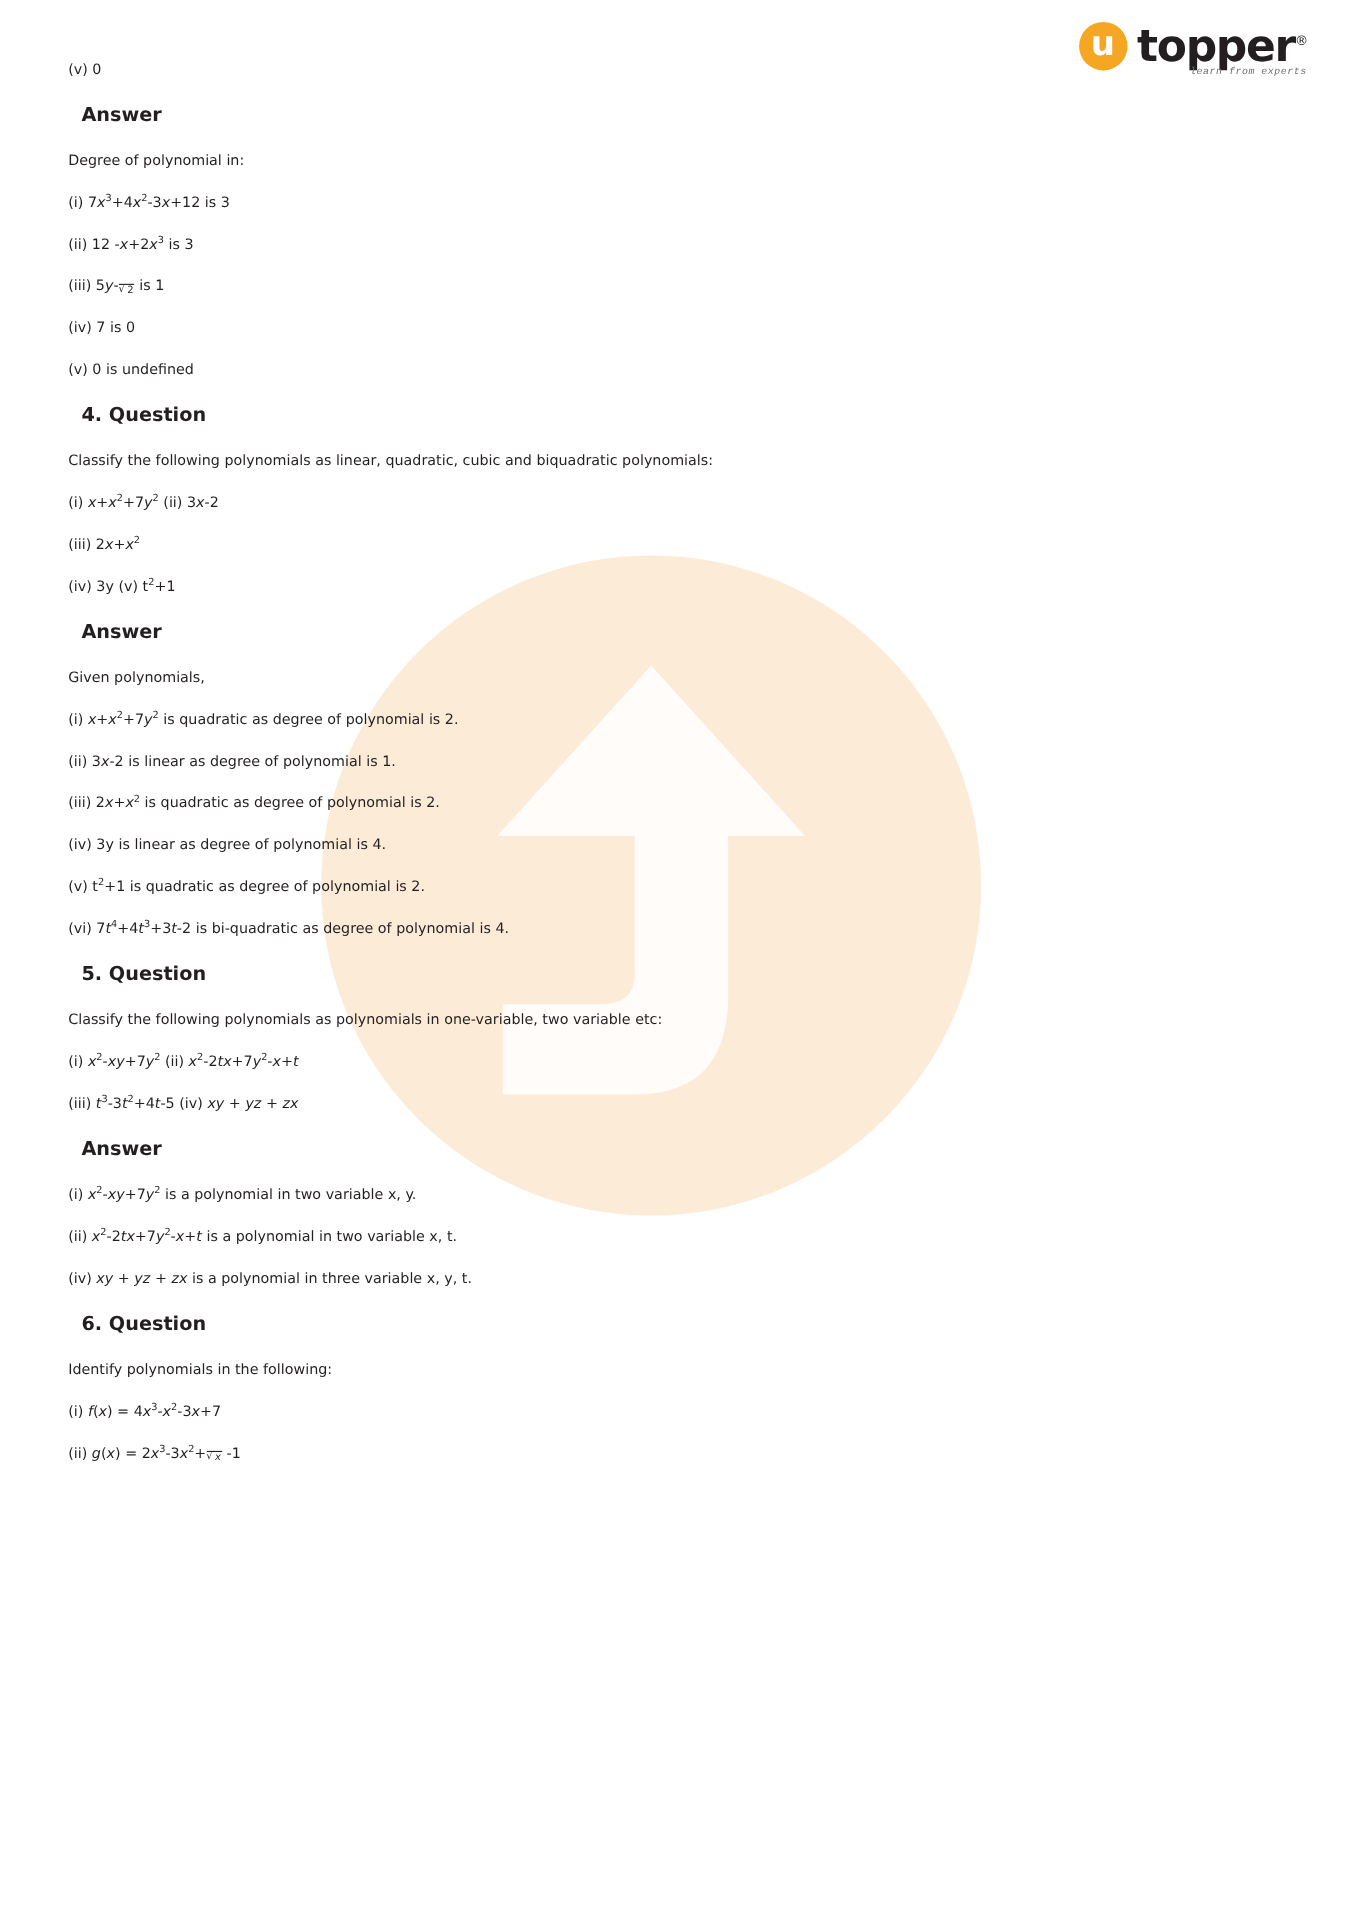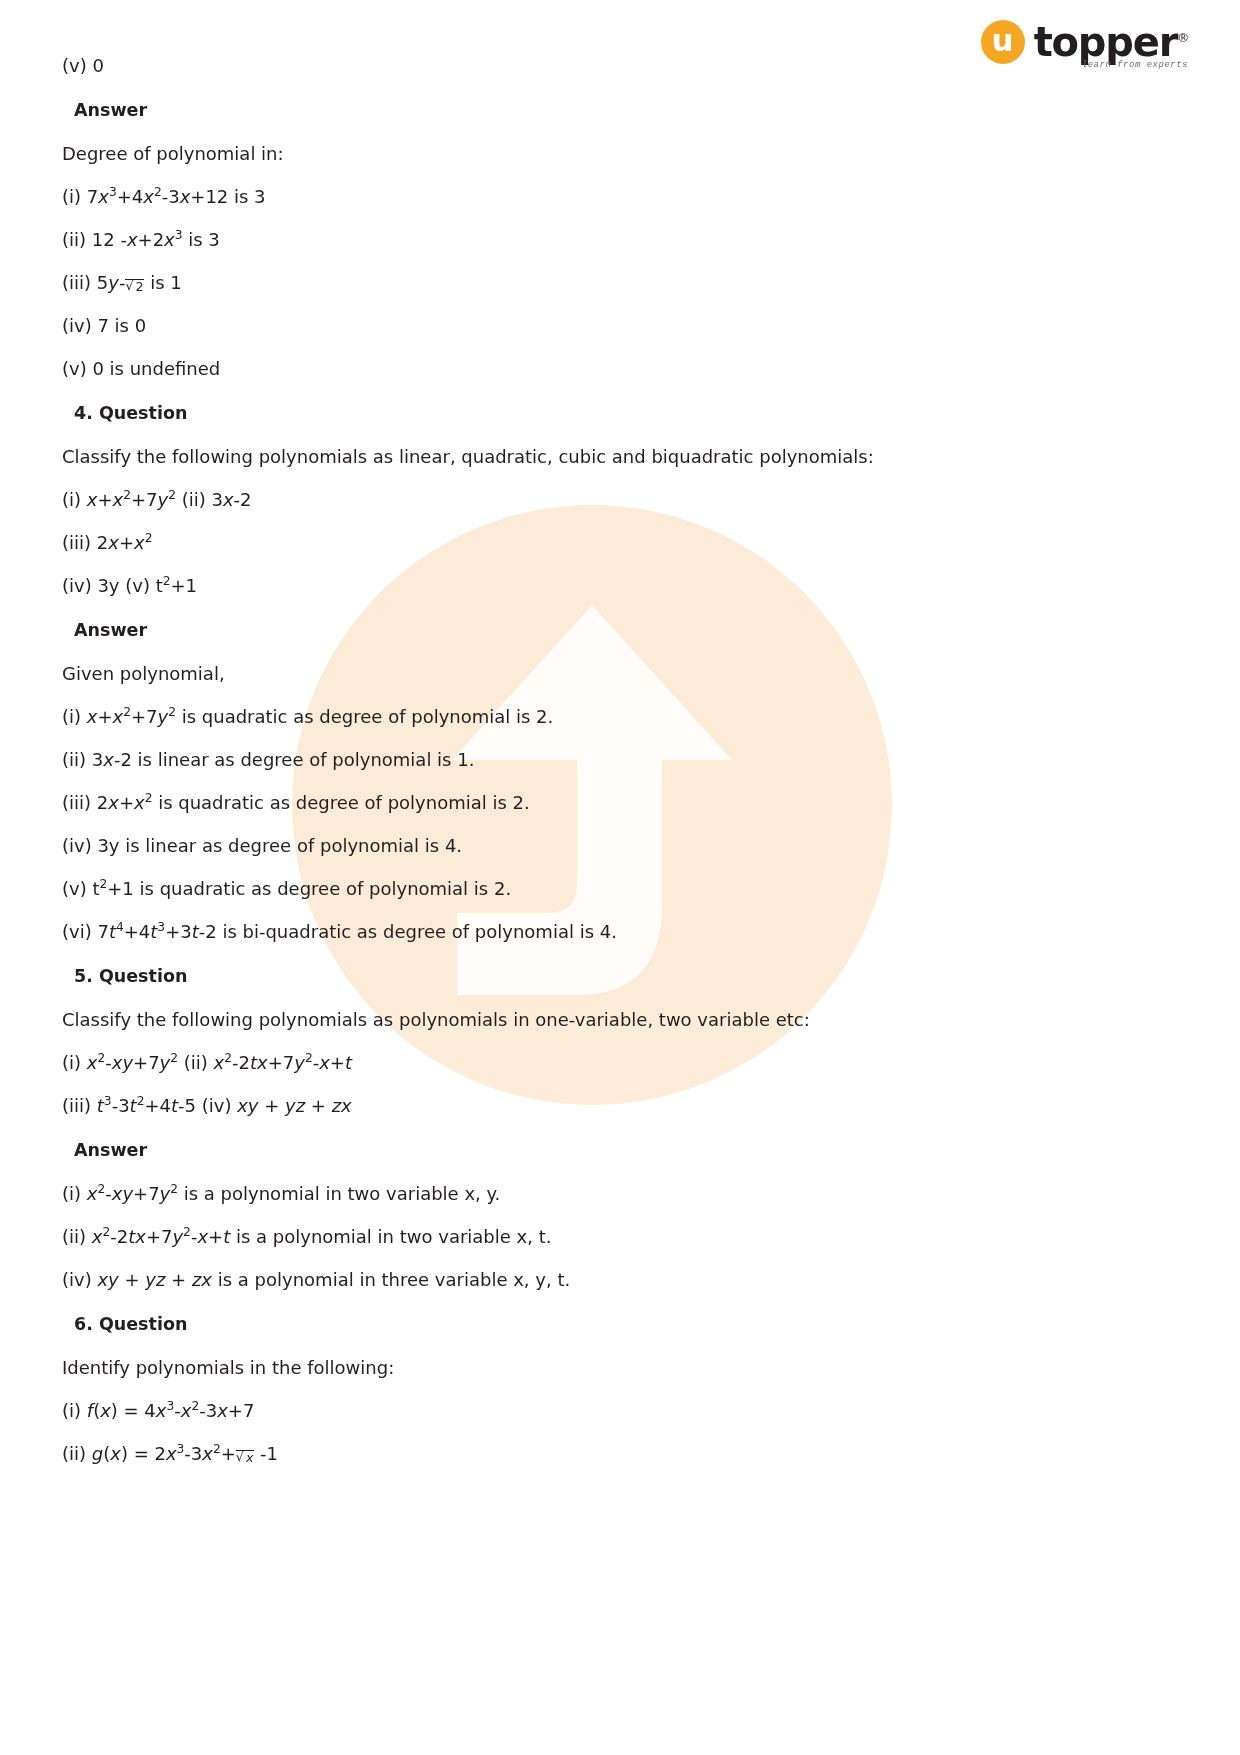--- a/index.html
+++ b/index.html
@@ -93,21 +93,21 @@
     color: #6d6e71;
     letter-spacing: 0.5px;
   }
 
   
   .content {
     position: relative;
     z-index: 2;
   }
   .line {
-    font-size: 18px;
+    font-size: 13px;
     line-height: 1.0;
     margin: 0 0 25px 0;
     color: #231f20;
     white-space: nowrap;
   }
   .heading {
     font-size: 17.5px;
     font-weight: bold;
     margin: 0 0 25px 12px;
     color: #231f20;
@@ -158,21 +158,21 @@
       <div class="line">(ii) 12 -<i class="v">x</i>+2<i class="v">x</i><sup>3</sup> is 3</div>
       <div class="line">(iii) 5<i class="v">y</i>-<span class="rad">2</span> is 1</div>
       <div class="line">(iv) 7 is 0</div>
       <div class="line">(v) 0 is undefined</div>
       <div class="heading">4. Question</div>
       <div class="line">Classify the following polynomials as linear, quadratic, cubic and biquadratic polynomials:</div>
       <div class="line">(i) <i class="v">x</i>+<i class="v">x</i><sup>2</sup>+7<i class="v">y</i><sup>2</sup> (ii) 3<i class="v">x</i>-2</div>
       <div class="line">(iii) 2<i class="v">x</i>+<i class="v">x</i><sup>2</sup></div>
       <div class="line">(iv) 3y (v) t<sup>2</sup>+1</div>
       <div class="heading">Answer</div>
-      <div class="line">Given polynomial,</div>
+      <div class="line">Given polynomials,</div>
       <div class="line">(i) <i class="v">x</i>+<i class="v">x</i><sup>2</sup>+7<i class="v">y</i><sup>2</sup> is quadratic as degree of polynomial is 2.</div>
       <div class="line">(ii) 3<i class="v">x</i>-2 is linear as degree of polynomial is 1.</div>
       <div class="line">(iii) 2<i class="v">x</i>+<i class="v">x</i><sup>2</sup> is quadratic as degree of polynomial is 2.</div>
       <div class="line">(iv) 3y is linear as degree of polynomial is 4.</div>
       <div class="line">(v) t<sup>2</sup>+1 is quadratic as degree of polynomial is 2.</div>
       <div class="line">(vi) 7<i class="v">t</i><sup>4</sup>+4<i class="v">t</i><sup>3</sup>+3<i class="v">t</i>-2 is bi-quadratic as degree of polynomial is 4.</div>
       <div class="heading">5. Question</div>
       <div class="line">Classify the following polynomials as polynomials in one-variable, two variable etc:</div>
       <div class="line">(i) <i class="v">x</i><sup>2</sup>-<i class="v">xy</i>+7<i class="v">y</i><sup>2</sup> (ii) <i class="v">x</i><sup>2</sup>-2<i class="v">tx</i>+7<i class="v">y</i><sup>2</sup>-<i class="v">x</i>+<i class="v">t</i></div>
       <div class="line">(iii) <i class="v">t</i><sup>3</sup>-3<i class="v">t</i><sup>2</sup>+4<i class="v">t</i>-5 (iv) <i class="v">xy</i> + <i class="v">yz</i> + <i class="v">zx</i></div>

